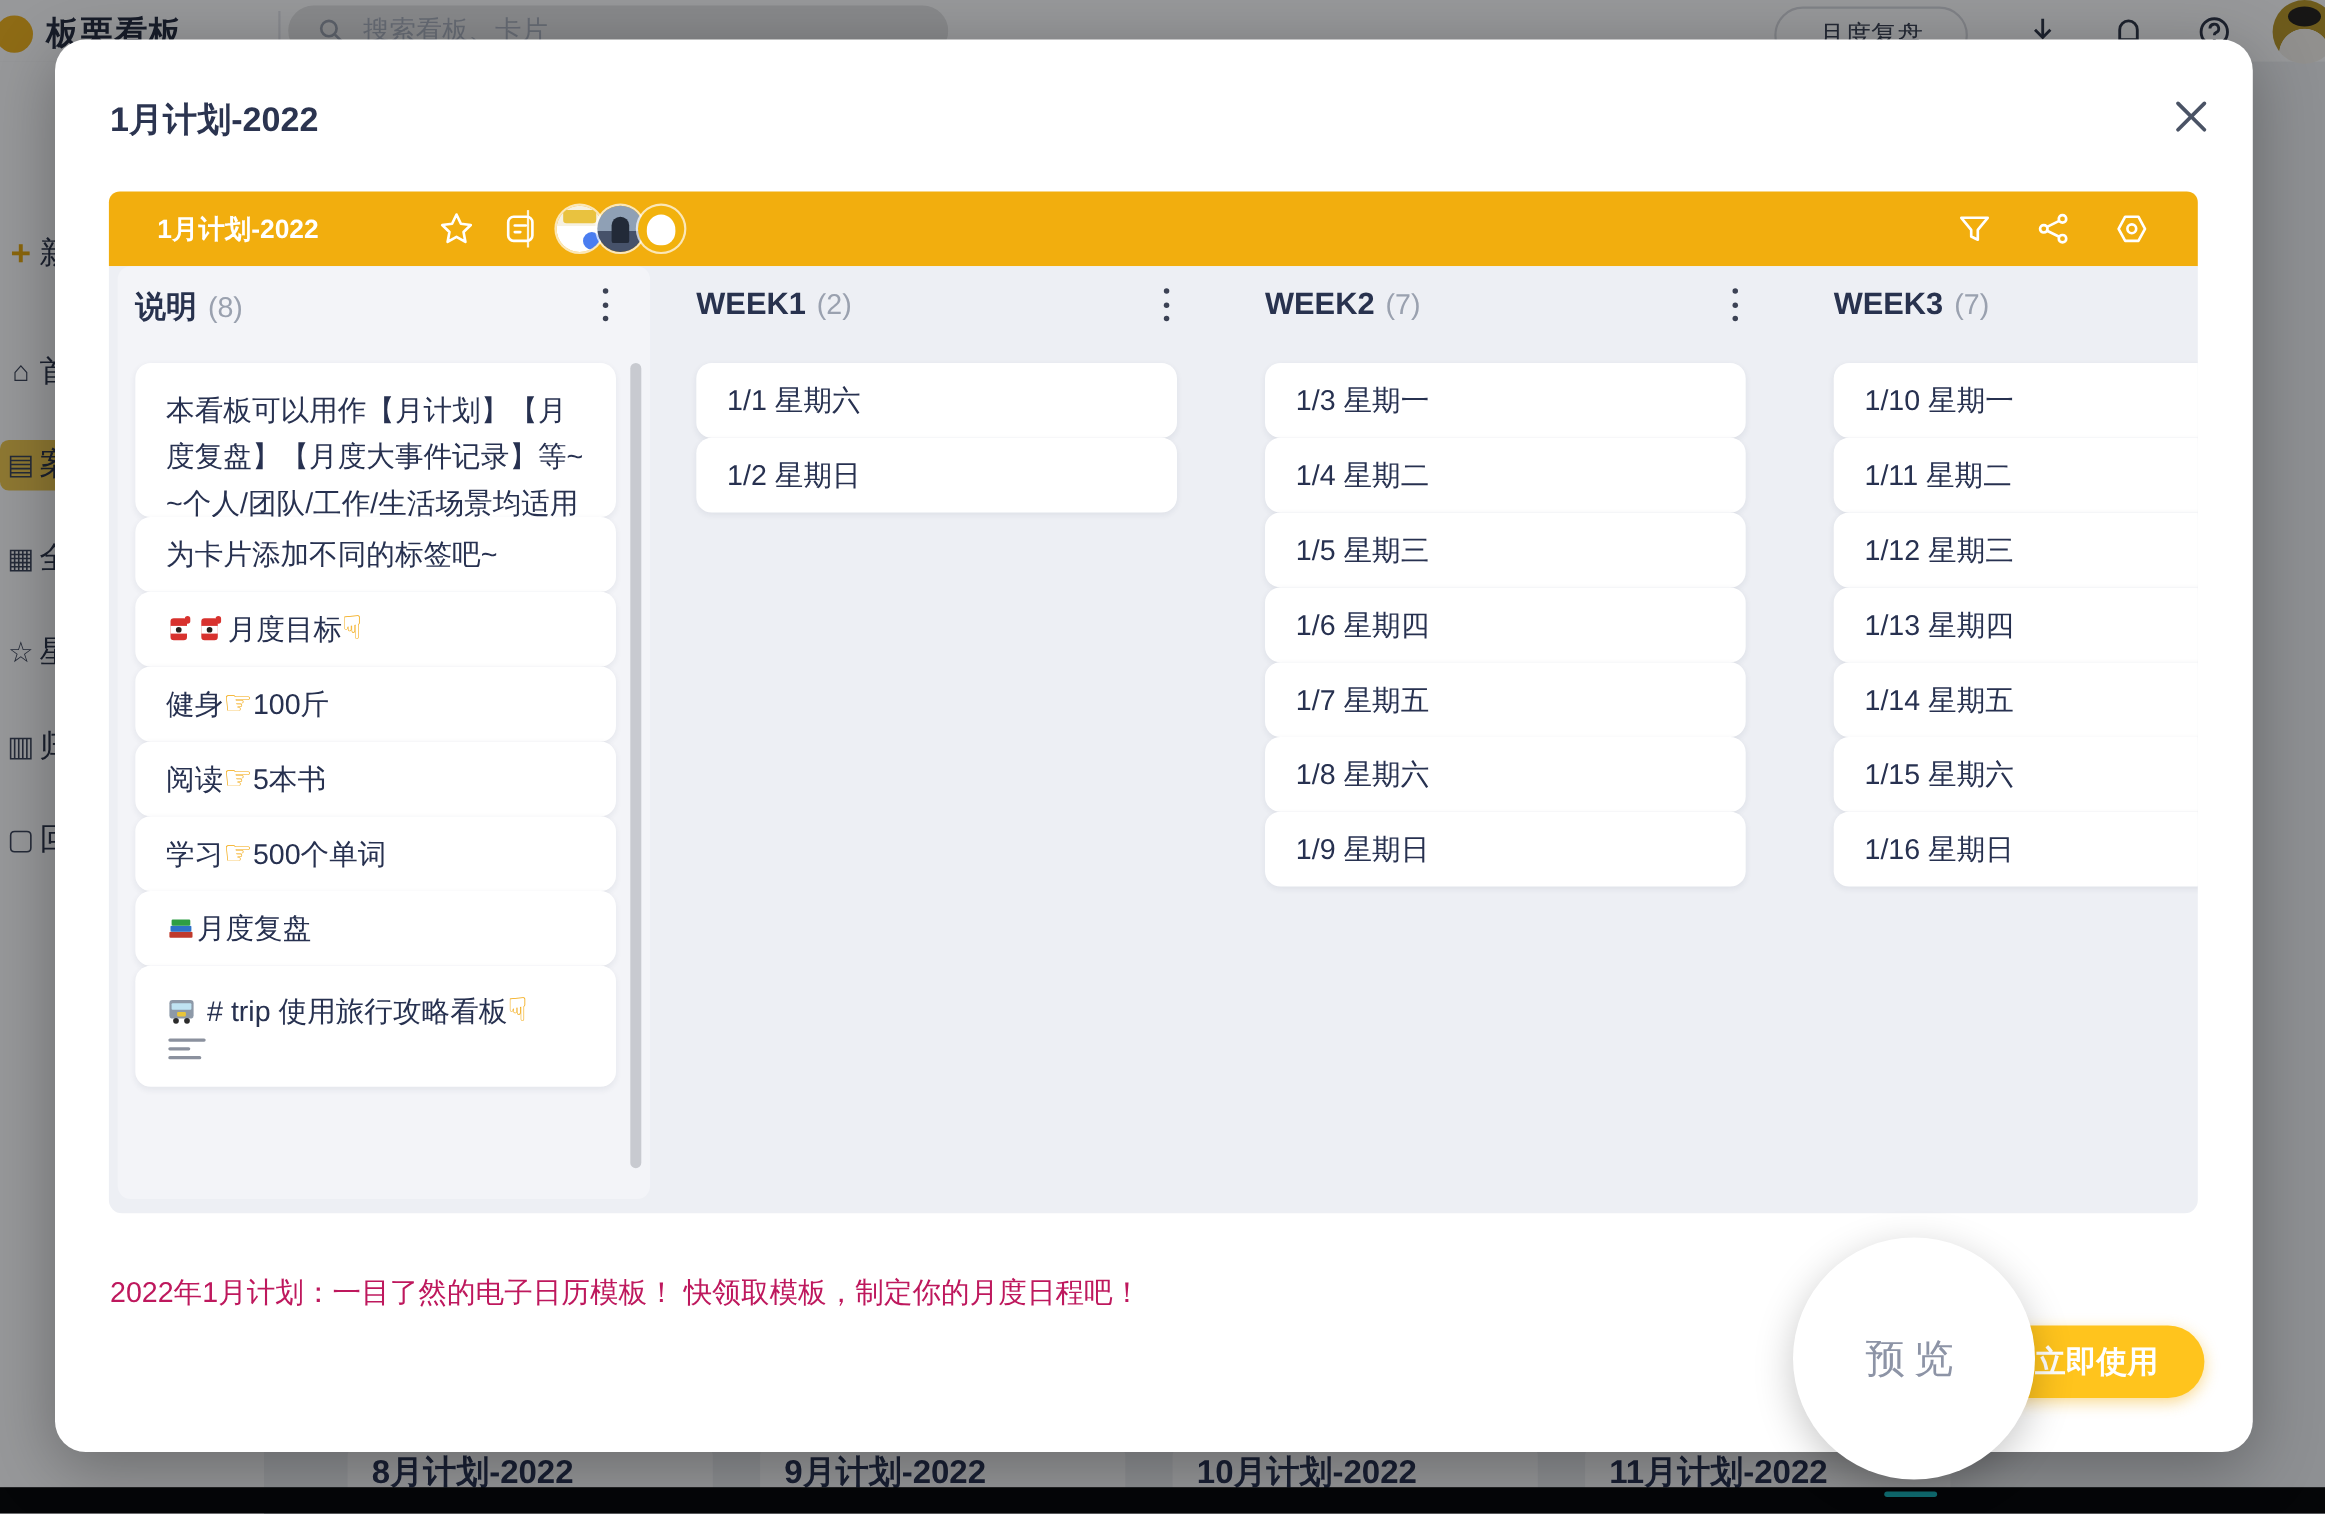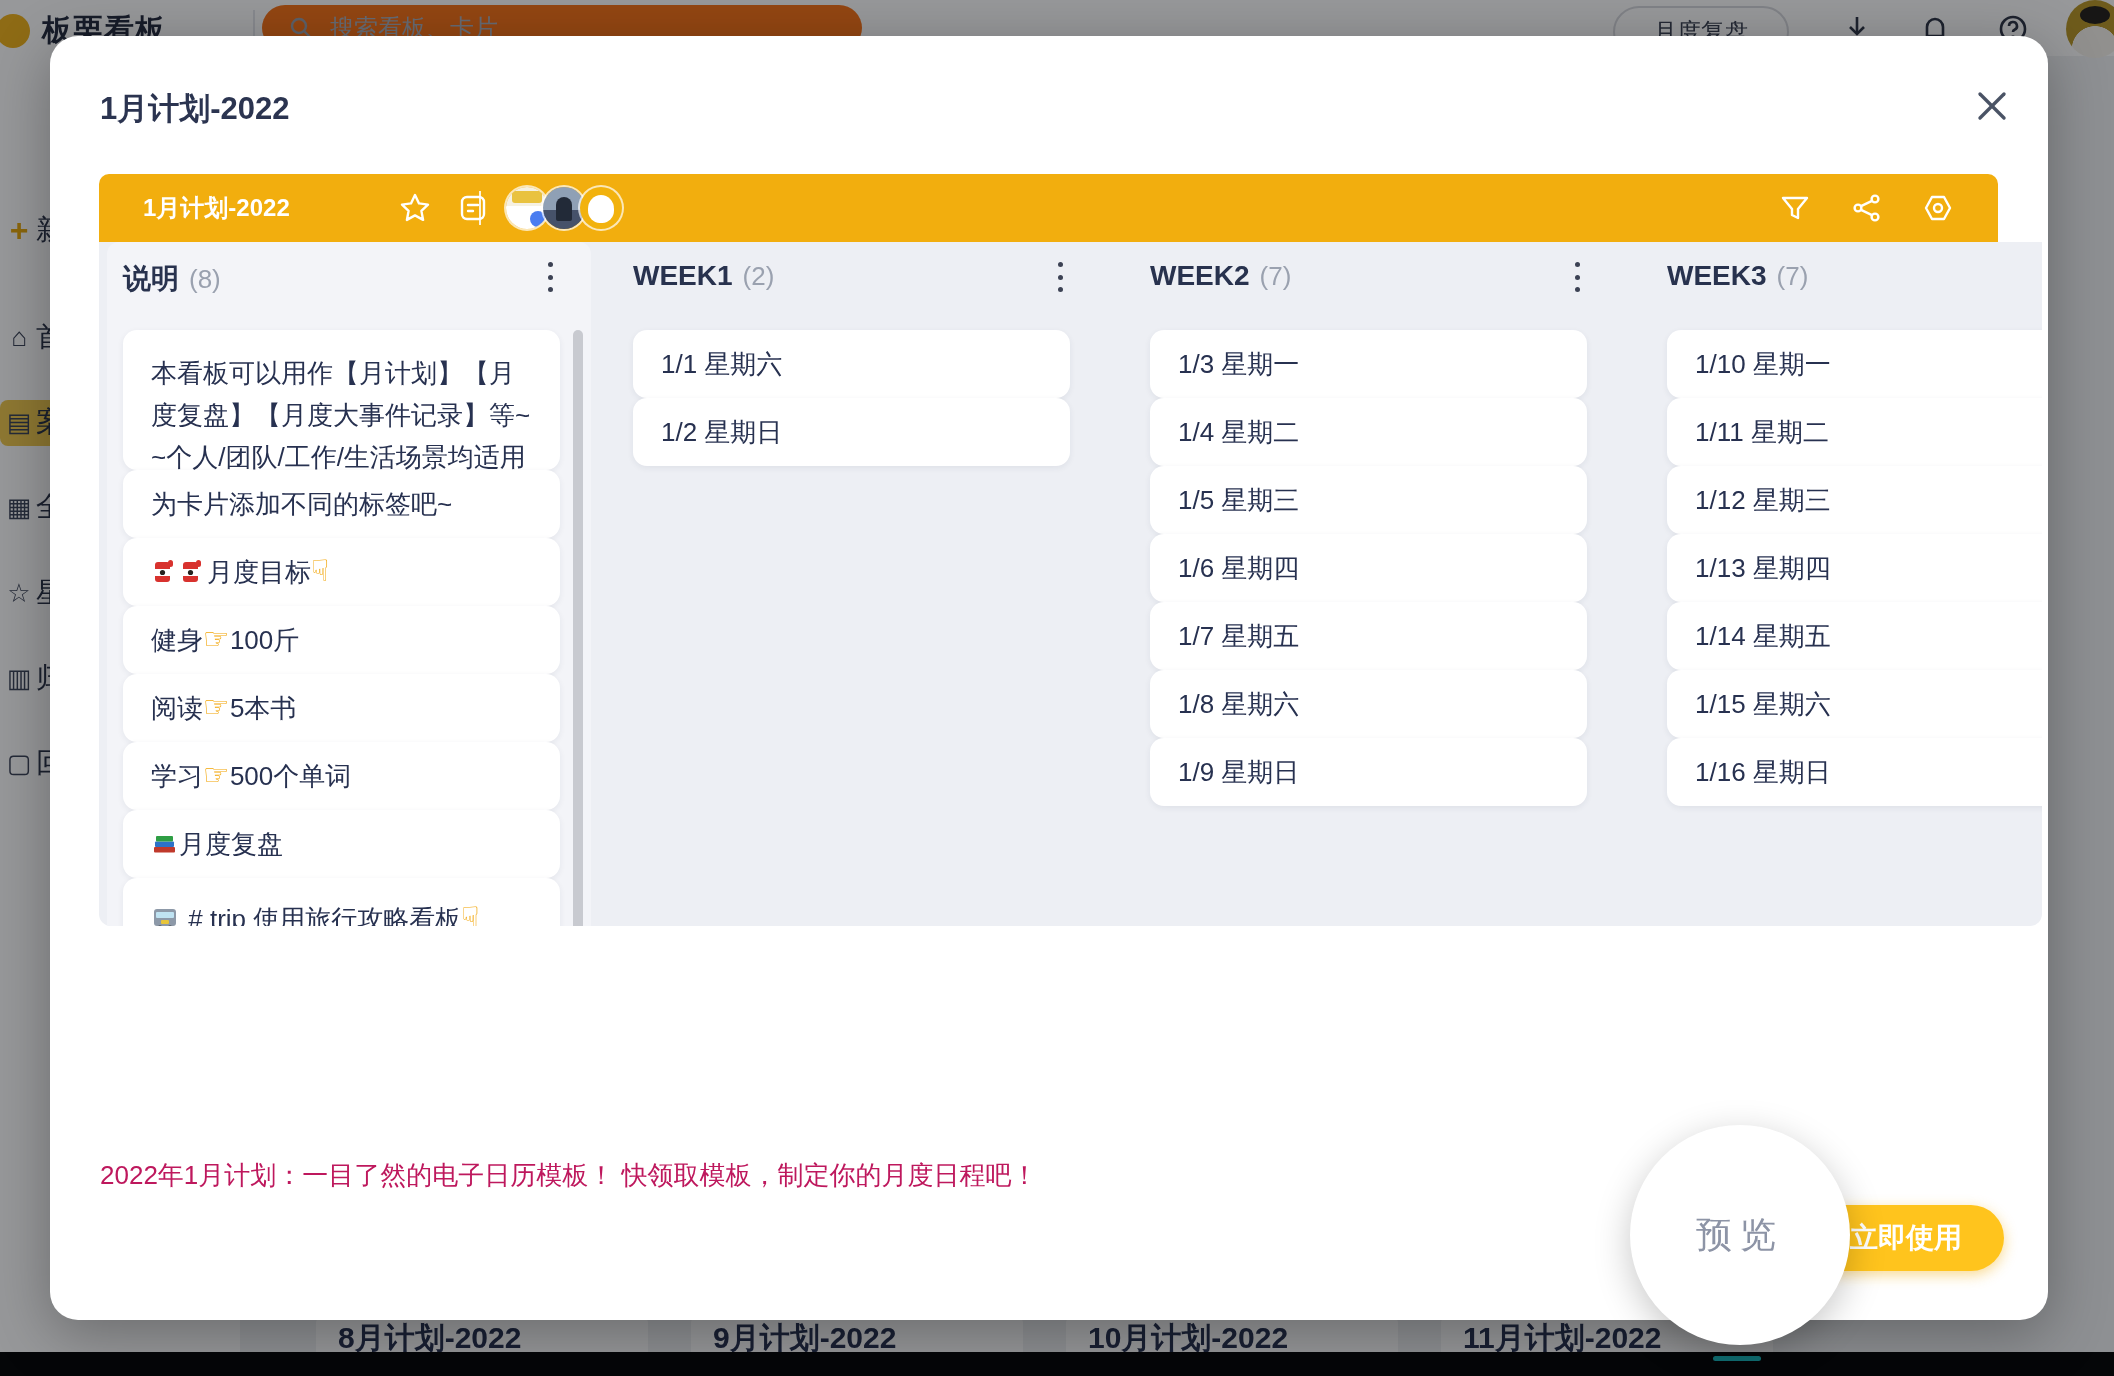--- a/index.html
+++ b/index.html
@@ -9,21 +9,21 @@
     font-family:"Liberation Sans","DejaVu Sans",sans-serif;
     -webkit-font-smoothing:antialiased;
   }
   
   .page{position:absolute;inset:0;background:#f0f1f3;z-index:1;}
   .topbar{position:absolute;left:0;top:0;width:2114px;height:56px;background:#ffffff;}
   .logo{position:absolute;left:0;top:10px;display:flex;align-items:center;}
   .logo-dot{width:34px;height:34px;border-radius:50%;background:#f0b11a;margin-left:-4px;}
   .logo-text{font-size:30px;font-weight:bold;color:#232a3d;margin-left:12px;letter-spacing:1px;}
   .tb-divider{position:absolute;left:253px;top:10px;width:2px;height:40px;background:#e4e6ea;}
-  .search{position:absolute;left:262px;top:5px;width:600px;height:46px;border-radius:23px;background:#f97316;display:flex;align-items:center;}
+  .search{position:absolute;left:262px;top:5px;width:600px;height:46px;border-radius:23px;background:#e5e5e5;display:flex;align-items:center;}
   .search svg{margin-left:26px;}
   .search input{border:none;outline:none;background:transparent;font-size:24px;color:#3a4152;margin-left:14px;width:480px;font-family:inherit;}
   .search input::placeholder{color:#abb1bd;}
   .switch-pill{position:absolute;left:1613px;top:6px;width:172px;height:48px;border:2px solid #d8dade;border-radius:26px;background:#fff;
     display:flex;align-items:center;justify-content:center;font-size:24px;color:#3a4152;}
   .tb-icon{position:absolute;top:12px;width:34px;height:34px;color:#2e3546;}
   .tb-avatar{position:absolute;left:2066px;top:0px;width:58px;height:58px;border-radius:50%;
     background:radial-gradient(circle at 50% 85%, #f5f2ea 0 40%, #b89727 41% 100%);overflow:hidden;}
   .tb-avatar i{position:absolute;left:14px;top:6px;width:30px;height:18px;border-radius:50%;background:#23201a;}
   
@@ -53,21 +53,21 @@
   .avatars{position:absolute;left:412px;top:13px;display:flex;}
   .avt{width:42px;height:42px;border-radius:50%;margin-left:-5px;position:relative;overflow:hidden;box-shadow:0 0 0 2px rgba(255,255,255,.7);}
   .avt.a1{background:linear-gradient(180deg,#f6f1e2 0 45%,#ffffff 45% 100%);}
   .avt.a1 .sign{position:absolute;left:6px;top:4px;width:30px;height:12px;background:#e9c23f;border-radius:3px;}
   .avt.a1 .badge{position:absolute;right:2px;bottom:2px;width:16px;height:16px;border-radius:50%;background:#4a7df0;}
   .avt.a2{background:linear-gradient(180deg,#8fa0b5 0 55%,#46526a 55% 100%);}
   .avt.a2 .fig{position:absolute;left:13px;top:10px;width:16px;height:24px;border-radius:8px 8px 2px 2px;background:#222a38;}
   .avt.a3{background:#f2b20d;}
   .avt.a3 .cat{position:absolute;left:8px;top:8px;width:26px;height:28px;border-radius:50% 50% 45% 45%;background:#ffffff;}
   
-  .board{position:absolute;left:49px;top:206px;width:1899px;height:684px;background:#edeff4;border-radius:0 0 12px 12px;overflow:hidden;padding-left:44px;}
+  .board{position:absolute;left:49px;top:206px;width:1899px;height:861px;background:#edeff4;border-radius:0 0 12px 12px;overflow:hidden;}
   .col{position:absolute;top:0;width:437px;}
   .col .hdr{position:absolute;left:0;top:18px;width:100%;}
   .col .hname{font-size:28px;font-weight:bold;color:#28324e;}
   .col .hcount{font-size:26px;color:#9aa1af;margin-left:10px;}
   .kebab{position:absolute;right:4px;top:2px;width:8px;height:30px;display:flex;flex-direction:column;justify-content:space-between;cursor:pointer;}
   .kebab i{width:5px;height:5px;border-radius:50%;background:#3c4254;display:block;}
   .cards{position:absolute;left:0;top:88px;width:437px;}
   .card{position:relative;width:437px;height:68px;background:#ffffff;border-radius:14px;margin-bottom:0;
     box-shadow:0 2px 6px rgba(30,40,70,.07);display:flex;align-items:center;}
   .card .txt{margin-left:28px;margin-right:20px;font-size:26px;color:#273150;line-height:42px;word-break:break-all;}

